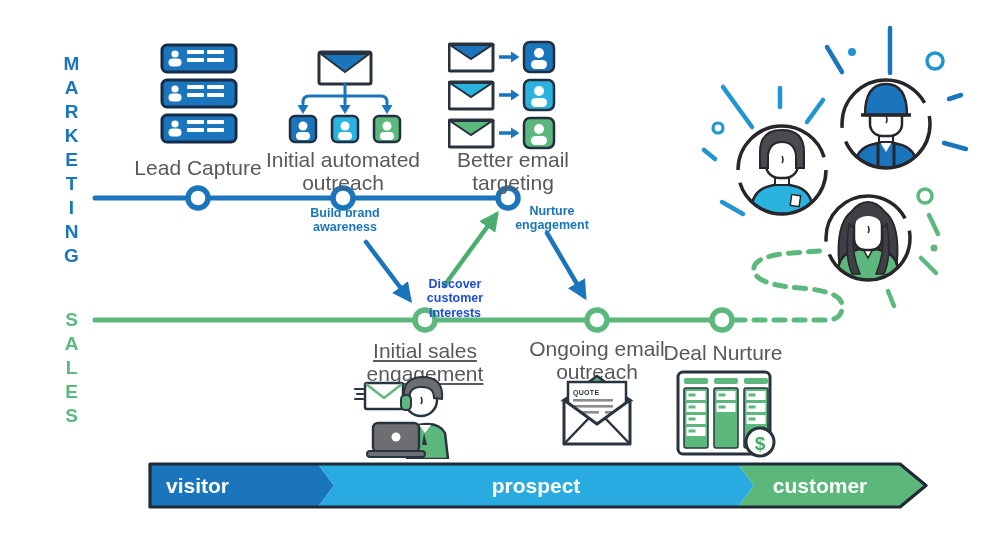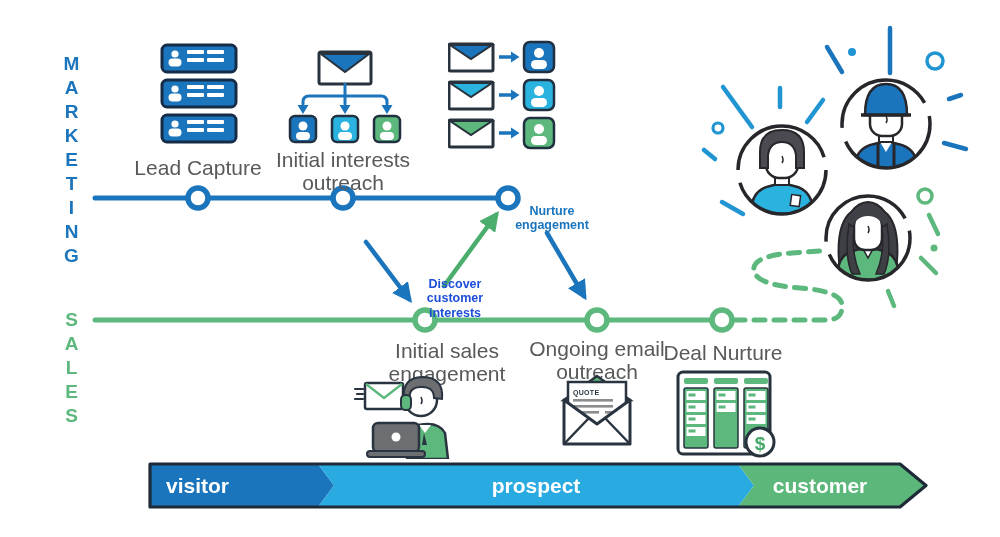--- a/index.html
+++ b/index.html
@@ -145,30 +145,34 @@
       <polygon points="2,8 23,22 44,8" fill="#5cb87c" stroke="#27323c" stroke-width="2"></polygon>
       <line x1="51" y1="20" x2="63" y2="20" stroke="#1b75bc" stroke-width="3.5"></line>
       <polygon points="63,14.5 63,25.5 71.5,20" fill="#1b75bc"></polygon>
       <rect x="76" y="5" width="30" height="30" rx="6" fill="#5cb87c" stroke="#203040" stroke-width="2.5"></rect>
       <circle cx="91" cy="16" r="5" fill="#fff"></circle>
         <rect x="83" y="23" width="16" height="9" rx="4.5" fill="#fff"></rect>
     </g>
   </svg>
 
   <div class="stage-label" style="left:127px;top:156px;width:142px;">Lead Capture</div>
-  <div class="stage-label" style="left:263px;top:148px;width:160px;">Initial interests
+  <div class="stage-label" style="left:263px;top:148px;width:160px;">Initial automated
 outreach</div>
-
+  <div class="stage-label" style="left:442px;top:148px;width:142px;">Better email
+targeting</div>
+
+  <div class="transition-label blue" style="left:293px;top:206px;width:104px;">Build brand
+awareness</div>
   <div class="transition-label blue" style="left:507px;top:204px;width:90px;">Nurture
 engagement</div>
   <div class="transition-label green" style="left:405px;top:277px;width:100px;">Discover
 customer
 interests</div>
 
-  <div class="stage-label" style="left:376px;top:339px;width:142px;">Initial sales
+  <div class="stage-label" style="left:354px;top:339px;width:142px;text-decoration:underline;">Initial sales
 engagement</div>
   <div class="stage-label" style="left:526px;top:337px;width:142px;">Ongoing email
 outreach</div>
   <div class="stage-label" style="left:652px;top:341px;width:142px;">Deal Nurture</div>
 
   <svg class="abs" style="left:353px;top:367px;" width="102" height="92" viewBox="0 0 102 92">
     <path d="M2,22 H10 M4,27 H10 M2,32 H10" stroke="#2a3440" stroke-width="2.2" stroke-linecap="round"></path>
     <rect x="12" y="16" width="38" height="26" rx="2" fill="#fff" stroke="#2a3440" stroke-width="2.5"></rect>
     <path d="M13,17 L31,31 L49,17" fill="none" stroke="#5cb87c" stroke-width="2.5"></path>
     <path d="M58,60 Q84,52 92,66 L95,92 H54 Z" fill="#5cb87c" stroke="#2a3440" stroke-width="2.5"></path>

